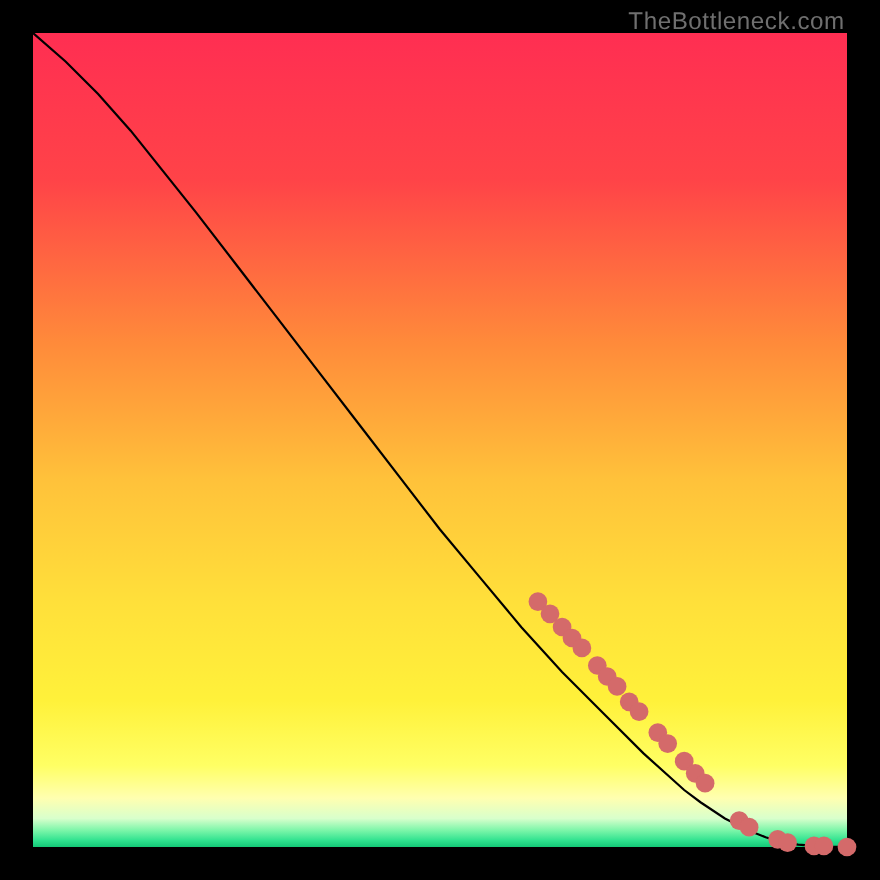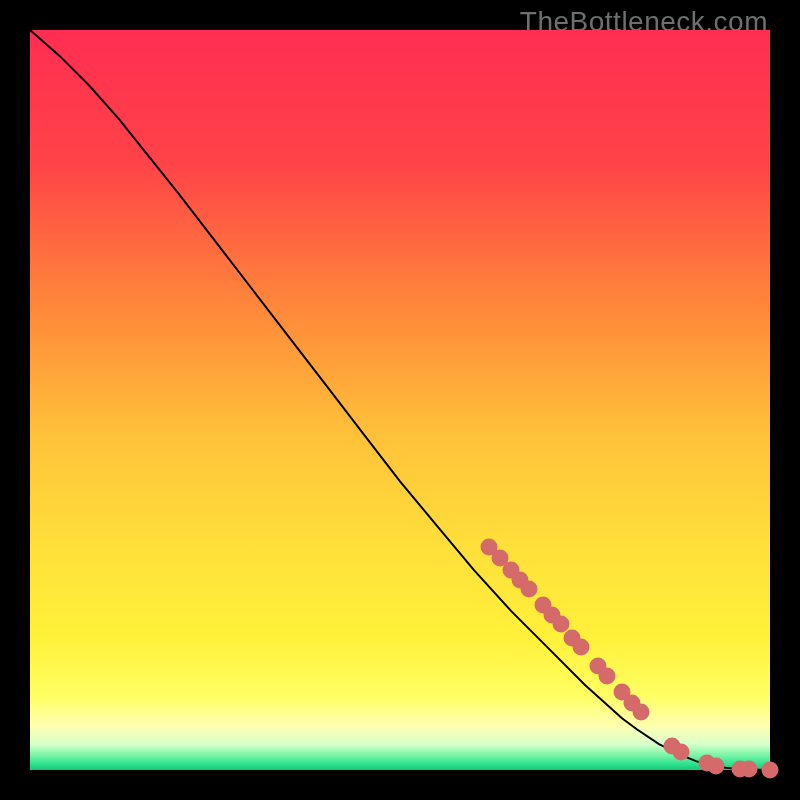--- a/index.html
+++ b/index.html
@@ -15,21 +15,21 @@
     position: absolute;
     left: 30px;
     top: 30px;
     width: 740px;
     height: 740px;
   }
   .watermark {
     position: absolute;
     top: 6px;
     right: 32px;
-    font-size: 28px;
+    font-size: 22px;
     font-weight: 500;
     color: #6f6f6f;
     letter-spacing: 0.5px;
   }
   .line-layer, .dot-layer {
     position: absolute;
     left: 0; top: 0;
     width: 100%;
     height: 100%;
   }

